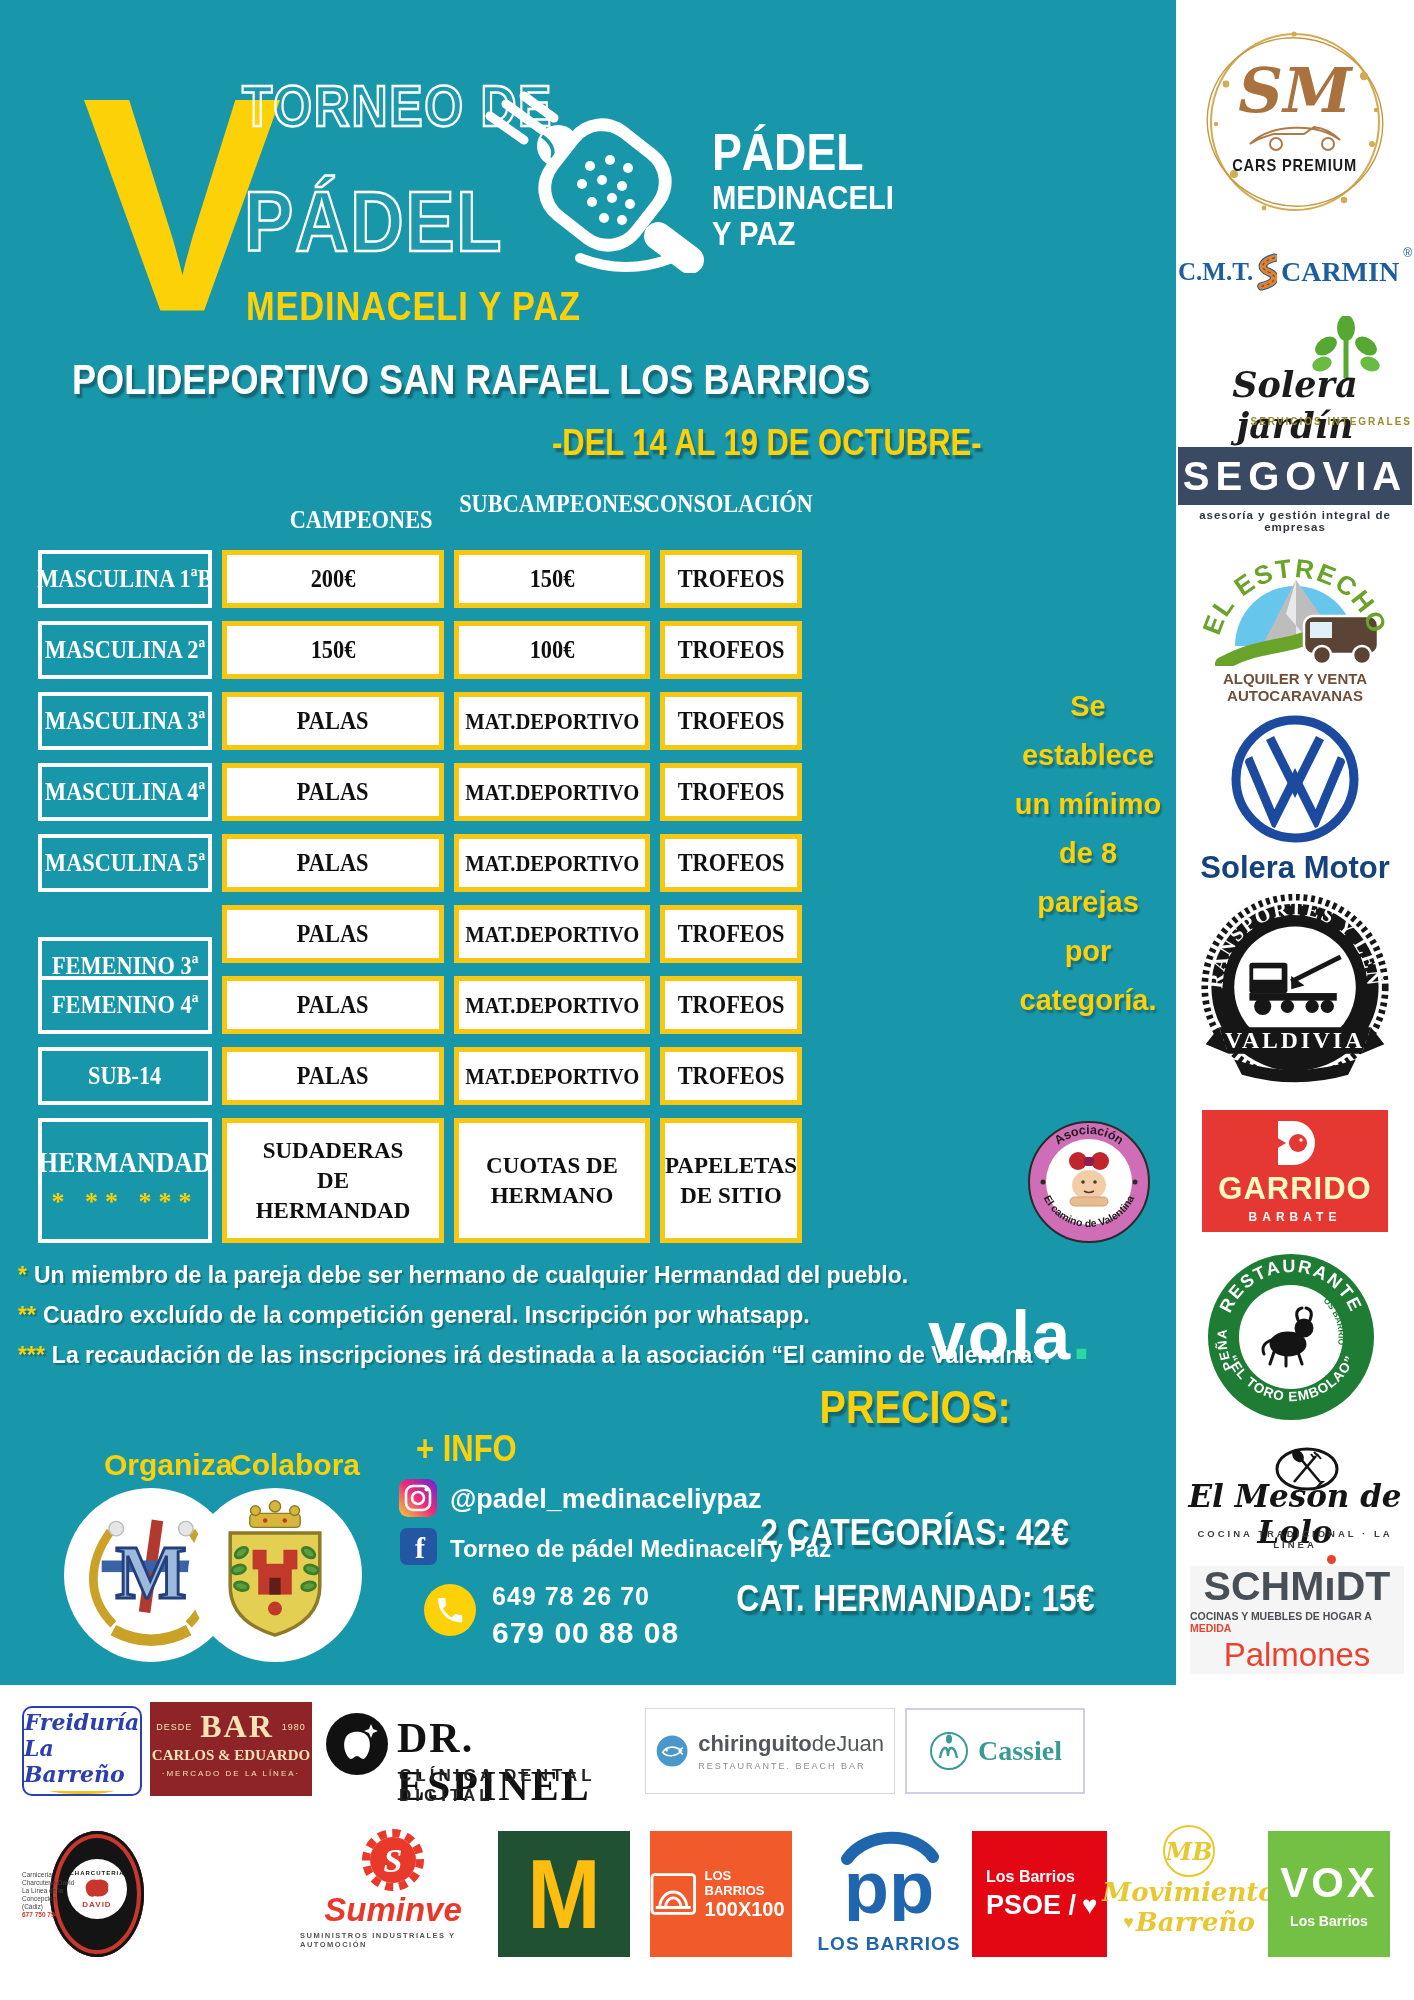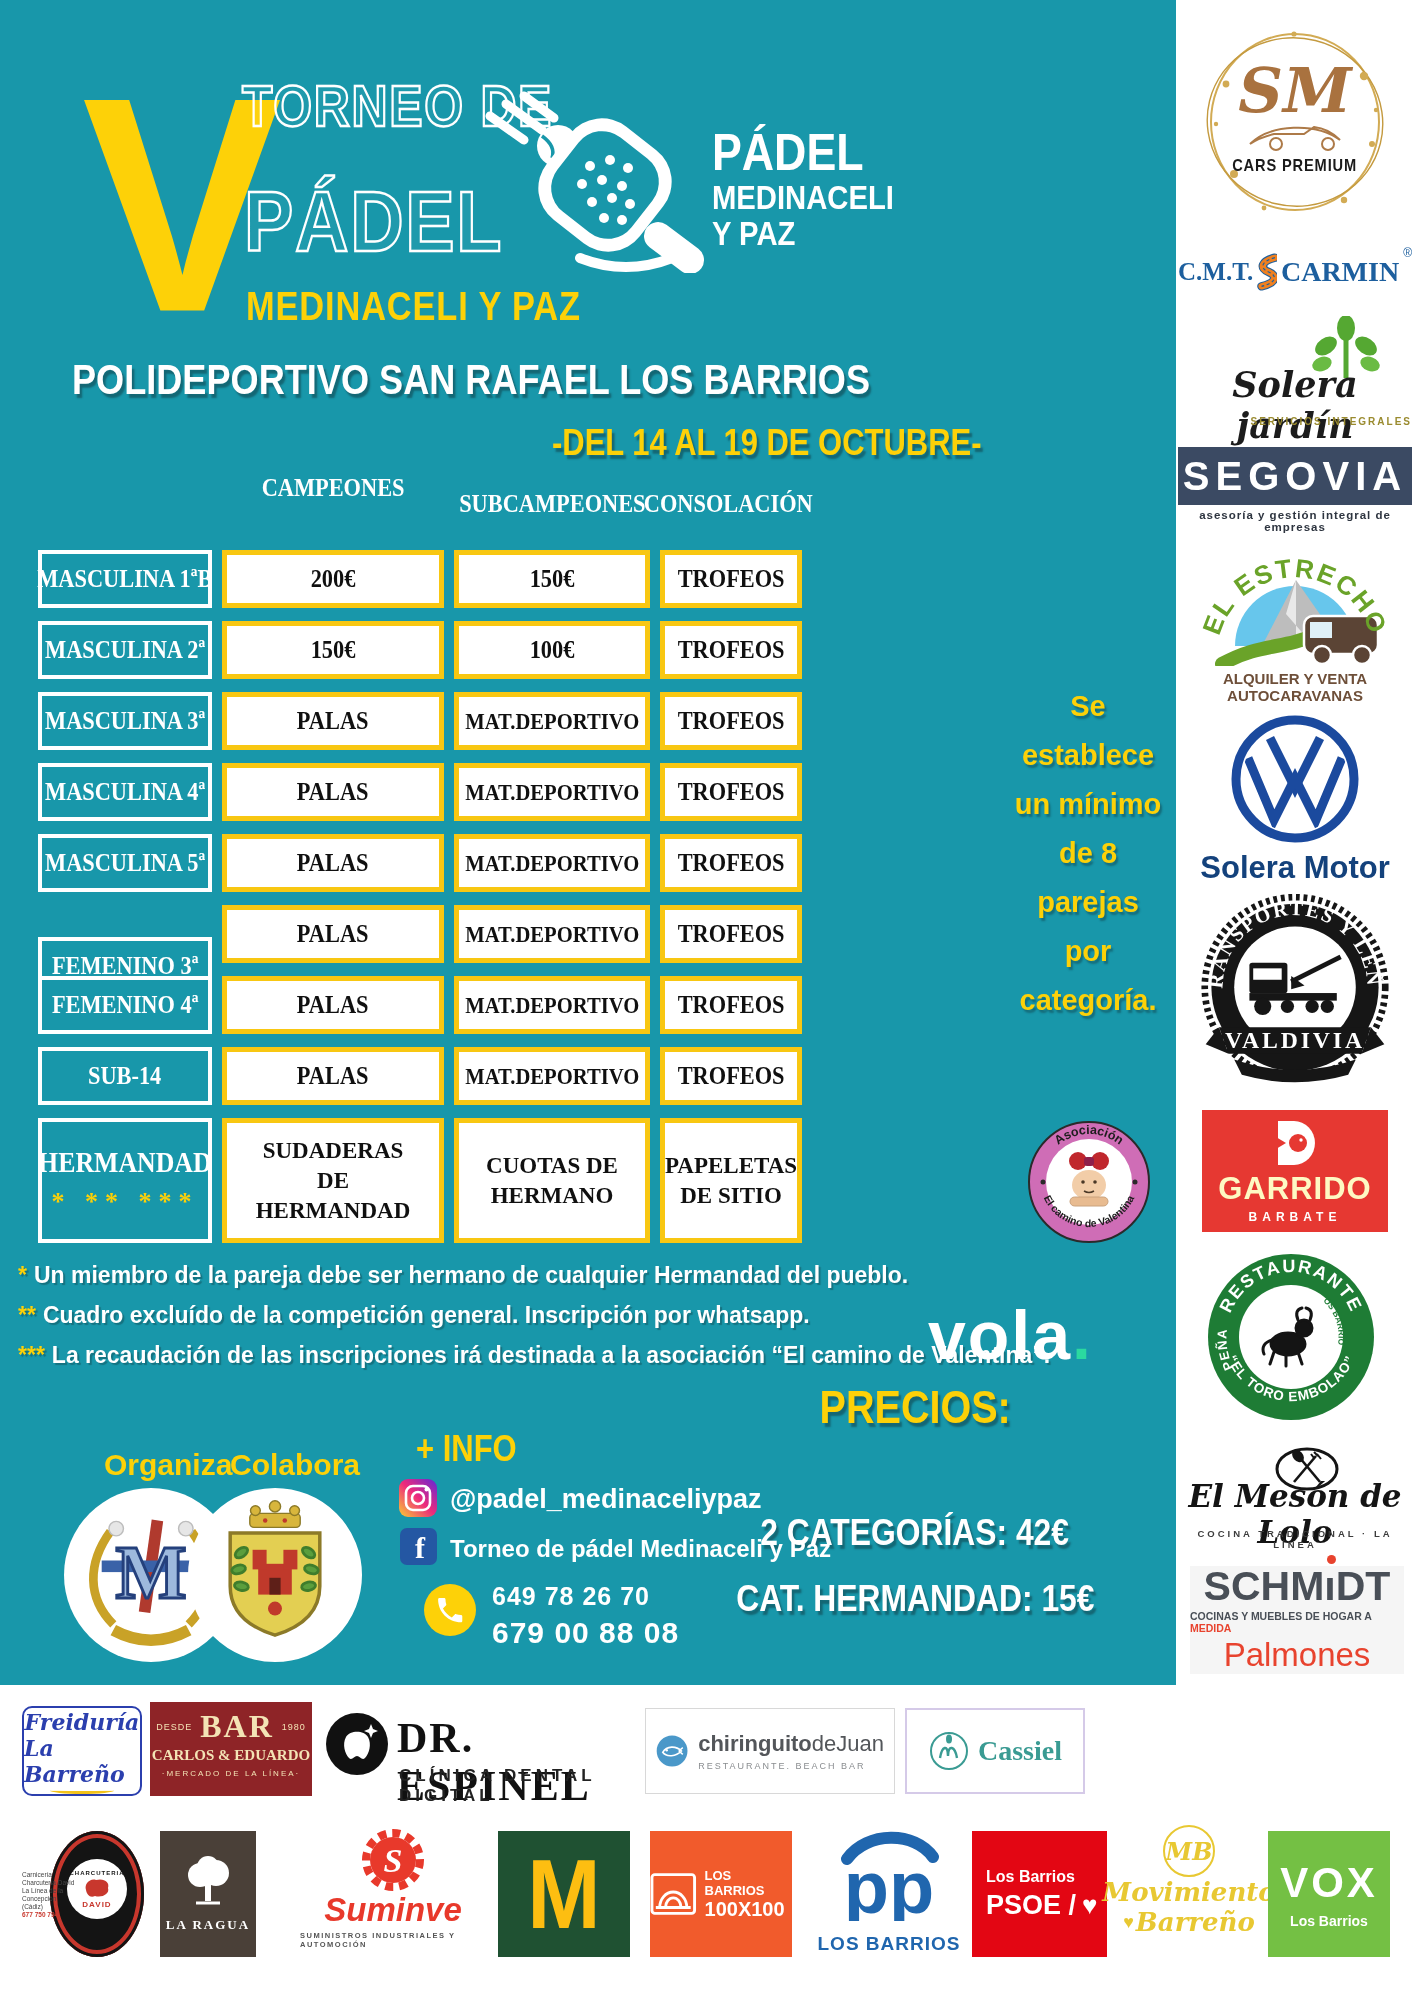--- a/index.html
+++ b/index.html
@@ -76,21 +76,21 @@
       <line x1="196" y1="148" x2="228" y2="172" stroke="#fff" stroke-width="28" stroke-linecap="round"></line>
       <path d="M118,170 q46,18 92,0" stroke="#fff" stroke-width="10" fill="none" stroke-linecap="round"></path>
     </svg>
     <div class="abs disp white" style="left:712px;top:122px;font-size:52px;"><span class="condL">PÁDEL</span></div>
     <div class="abs disp white" style="left:712px;top:178px;font-size:34px;"><span class="condL">MEDINACELI</span></div>
     <div class="abs disp white" style="left:712px;top:214px;font-size:34px;"><span class="condL">Y PAZ</span></div>
 
     <div class="abs disp white shadow" style="left:72px;top:356px;font-size:42px;"><span class="condL">POLIDEPORTIVO SAN RAFAEL LOS BARRIOS</span></div>
     <div class="abs disp yellow shadow" style="left:552px;top:422px;font-size:36px;"><span class="condL">-DEL 14 AL 19 DE OCTUBRE-</span></div>
 
-    <div class="abs slab white flexc" style="left:222px;top:472px;width:222px;height:32px;font-size:26px;">
+    <div class="abs slab white flexc" style="left:222px;top:504px;width:222px;height:32px;font-size:26px;justify-content:flex-end;">
         <span class="cond">CAMPEONES</span>
       </div>
     <div class="abs slab white flexc" style="left:454px;top:488px;width:196px;height:32px;font-size:26px;">
         <span class="cond">SUBCAMPEONES</span>
       </div>
     <div class="abs slab white flexc" style="left:650px;top:488px;width:156px;height:32px;font-size:26px;">
         <span class="cond">CONSOLACIÓN</span>
       </div>
 
     <div class="cat-box slab" style="left:38px;top:550px;width:174px;height:58px;">
@@ -587,30 +587,20 @@
           <span style="font-size:8px;font-weight:800;color:#c8372d;letter-spacing:1px;">DAVID</span>
         </div>
       </div>
       <div class="abs" style="left:0;top:40px;width:56px;font-size:6.5px;line-height:8px;color:#444;">
         <div>Carnicería Charcutería David</div>
         <div>La Línea de la Concepción (Cádiz)</div>
         <div style="color:#c8372d;font-weight:700;">677 750 794</div>
       </div>
     </div>
 
-    <div class="abs" style="left:160px;top:146px;width:96px;height:126px;background:#4a4038;display:flex;flex-direction:column;align-items:center;justify-content:center;">
-      <svg width="64" height="56" viewBox="0 0 64 56">
-        <circle cx="24" cy="20" r="12" fill="#fff"></circle>
-          <circle cx="40" cy="18" r="13" fill="#fff"></circle>
-          <circle cx="32" cy="12" r="11" fill="#fff"></circle>
-        <rect x="29" y="26" width="6" height="20" fill="#fff"></rect>
-        <path d="M20,48 h24" stroke="#fff" stroke-width="3"></path>
-      </svg>
-      <div class="slab" style="color:#fff;font-size:13px;letter-spacing:2px;margin-top:6px;">LA RAGUA</div>
-    </div>
 
     <div class="abs" style="left:300px;top:142px;width:186px;height:130px;display:flex;flex-direction:column;align-items:center;justify-content:flex-start;">
       <svg width="66" height="66" viewBox="0 0 66 66">
         <circle cx="33" cy="33" r="27" fill="none" stroke="#e8392b" stroke-width="8" stroke-dasharray="8 6"></circle>
         <circle cx="33" cy="33" r="23" fill="#e8392b"></circle>
         <text x="33" y="45" text-anchor="middle" font-family="Liberation Serif, serif" font-style="italic" font-weight="700" font-size="34" fill="#ffffff">S</text>
       </svg>
       <div style="font-size:33px;font-weight:800;font-style:italic;color:#e8392b;line-height:34px;">Suminve</div>
       <div style="font-size:7.5px;font-weight:700;color:#555;letter-spacing:1.5px;margin-top:4px;">SUMINISTROS INDUSTRIALES Y AUTOMOCIÓN</div>
     </div>

